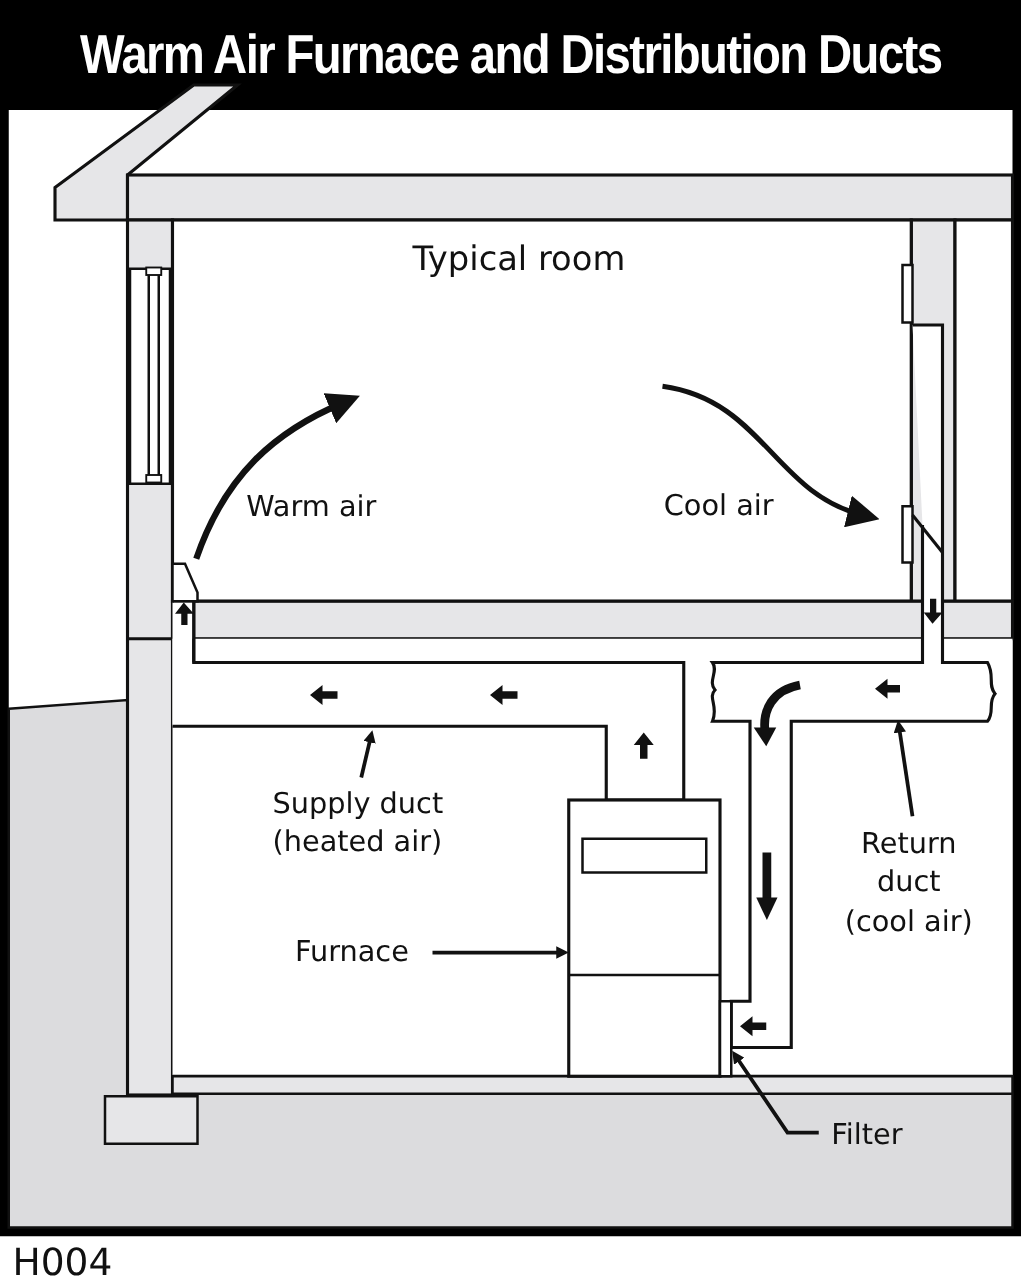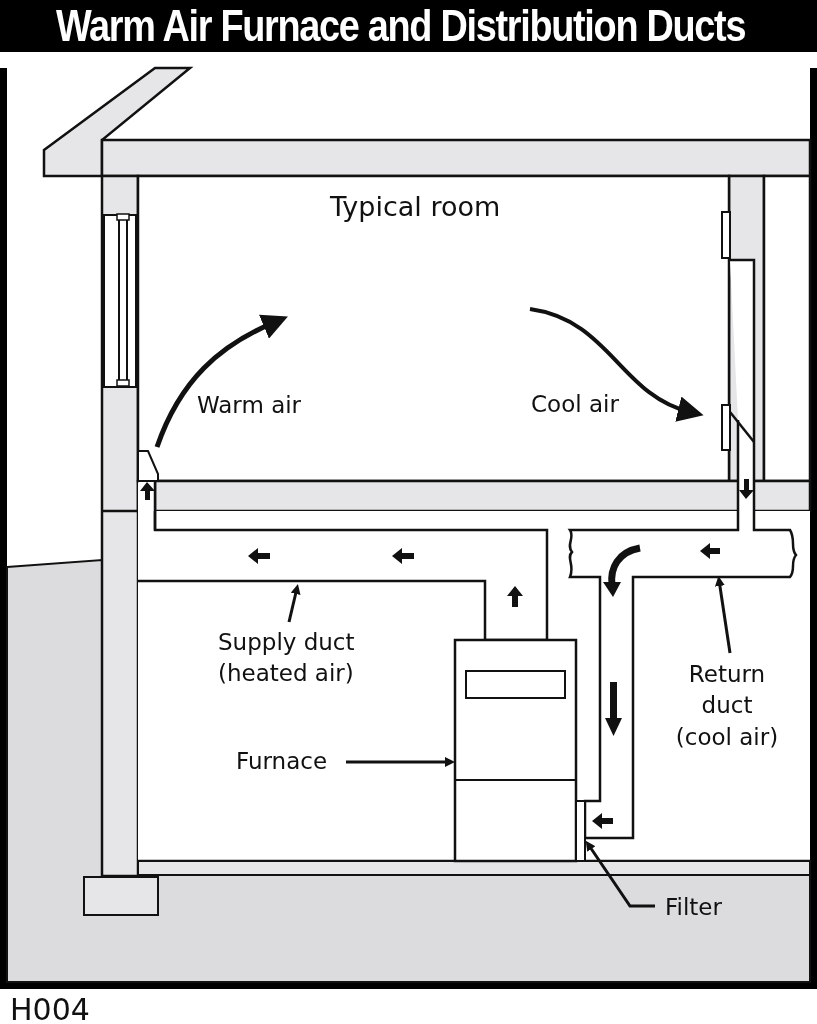--- a/index.html
+++ b/index.html
@@ -1,18 +1,18 @@
 <!DOCTYPE html>
 <html><head>
 <meta charset="utf-8">
 <style>
   html, body { margin:0; padding:0; background:#ffffff; }
   body { width:817px; height:1024px; position:relative; overflow:hidden; font-family:"DejaVu Sans", sans-serif; }
-  #title-bar { position:absolute; left:0; top:0; width:817px; height:52px; background:#000; color:#fff;
-    display:flex; align-items:center; justify-content:flex-start; }
+  #title-bar { position:absolute; left:0; top:0; width:817px; height:88px; background:#000; color:#fff;
+    display:flex; align-items:center; justify-content:center; }
   #title-text { font-family:"Liberation Sans", sans-serif; font-weight:bold; font-size:44px; letter-spacing:-1.5px;
     transform:scaleX(0.86); white-space:nowrap; }
   svg#diagram { position:absolute; left:0; top:0; }
   .lbl { font-family:"DejaVu Sans", sans-serif; font-size:23px; fill:#111; }
   .code { font-family:"DejaVu Sans", sans-serif; font-size:30px; fill:#111; }
 </style>
 </head>
 <body>
 
 <div id="title-bar">

